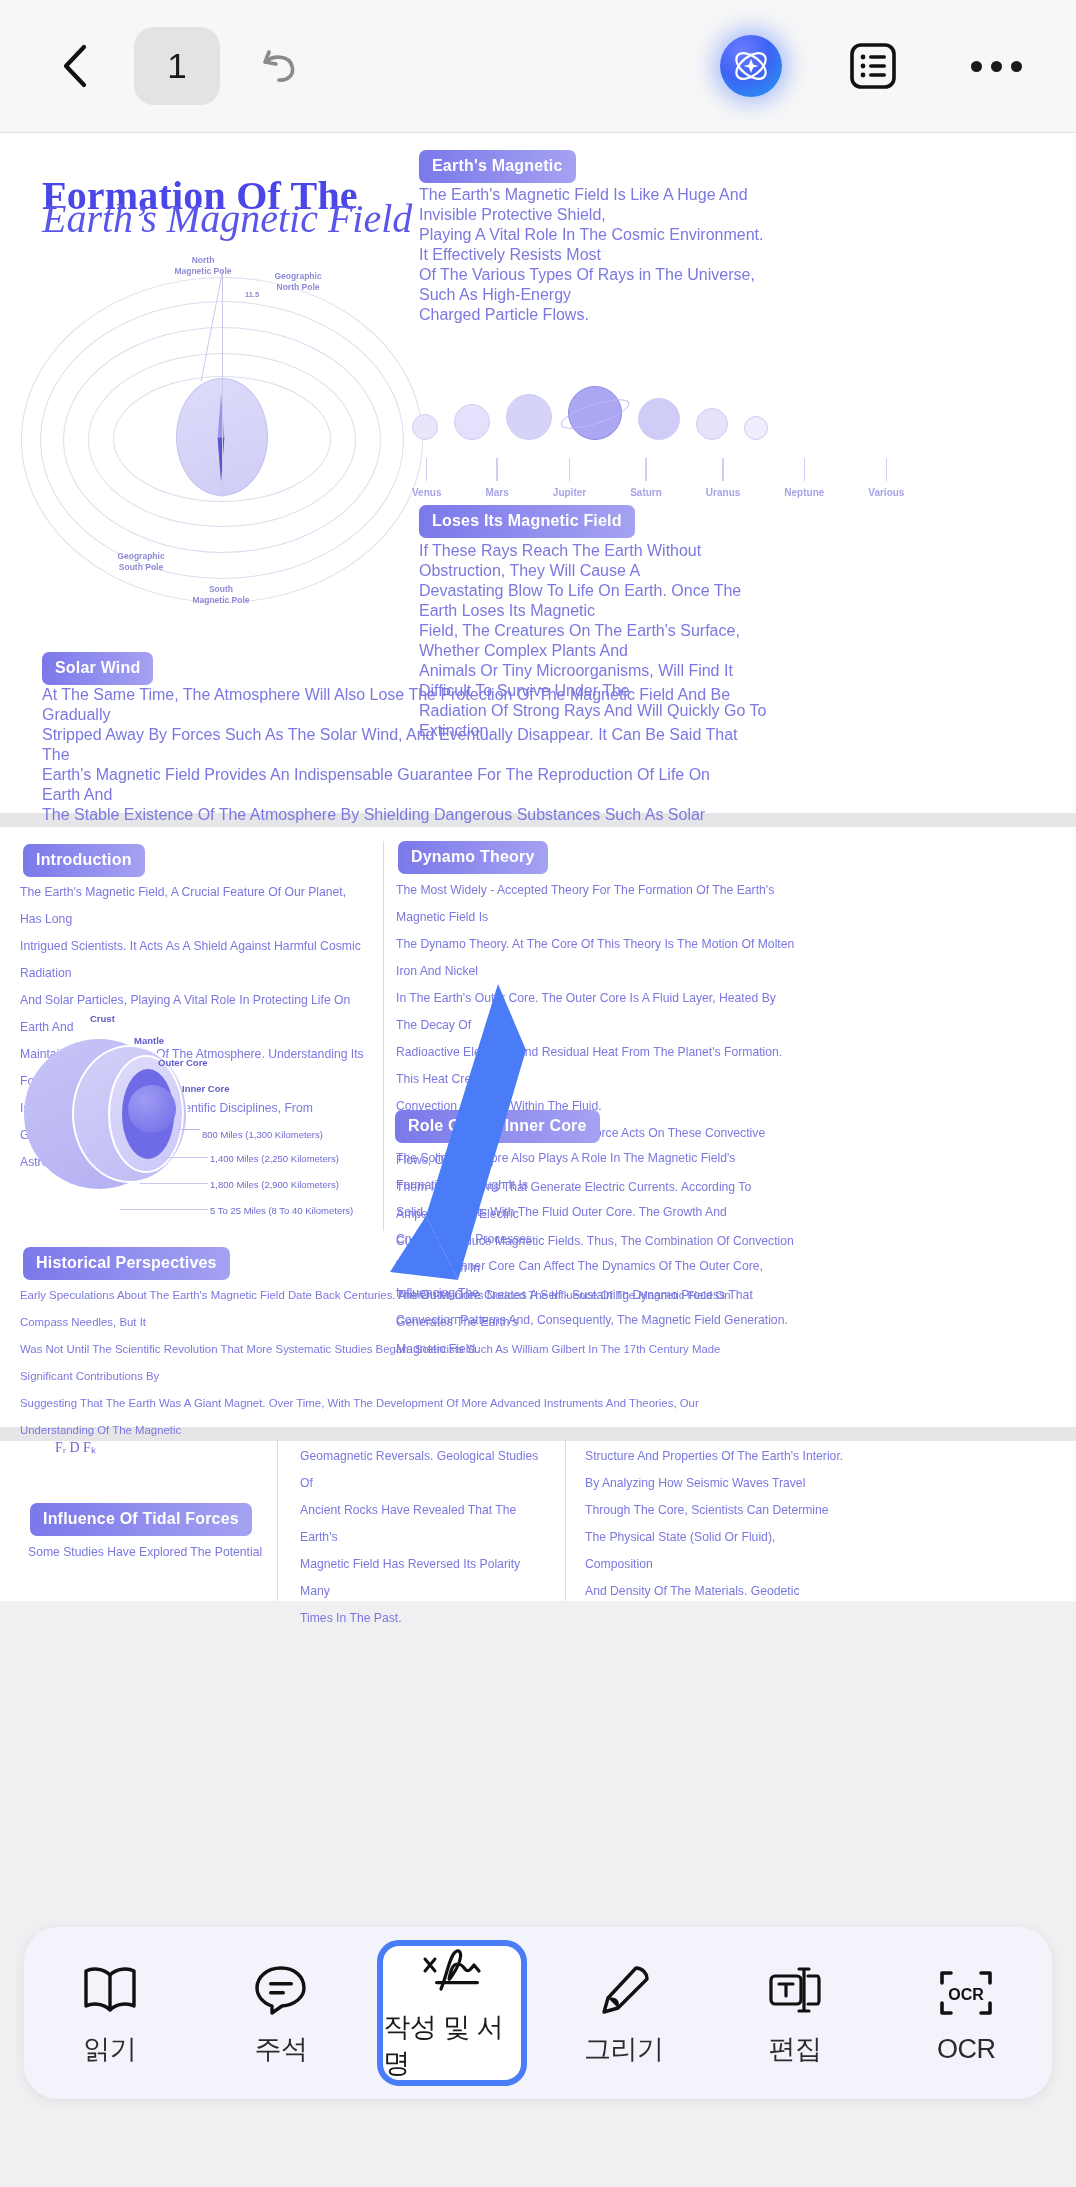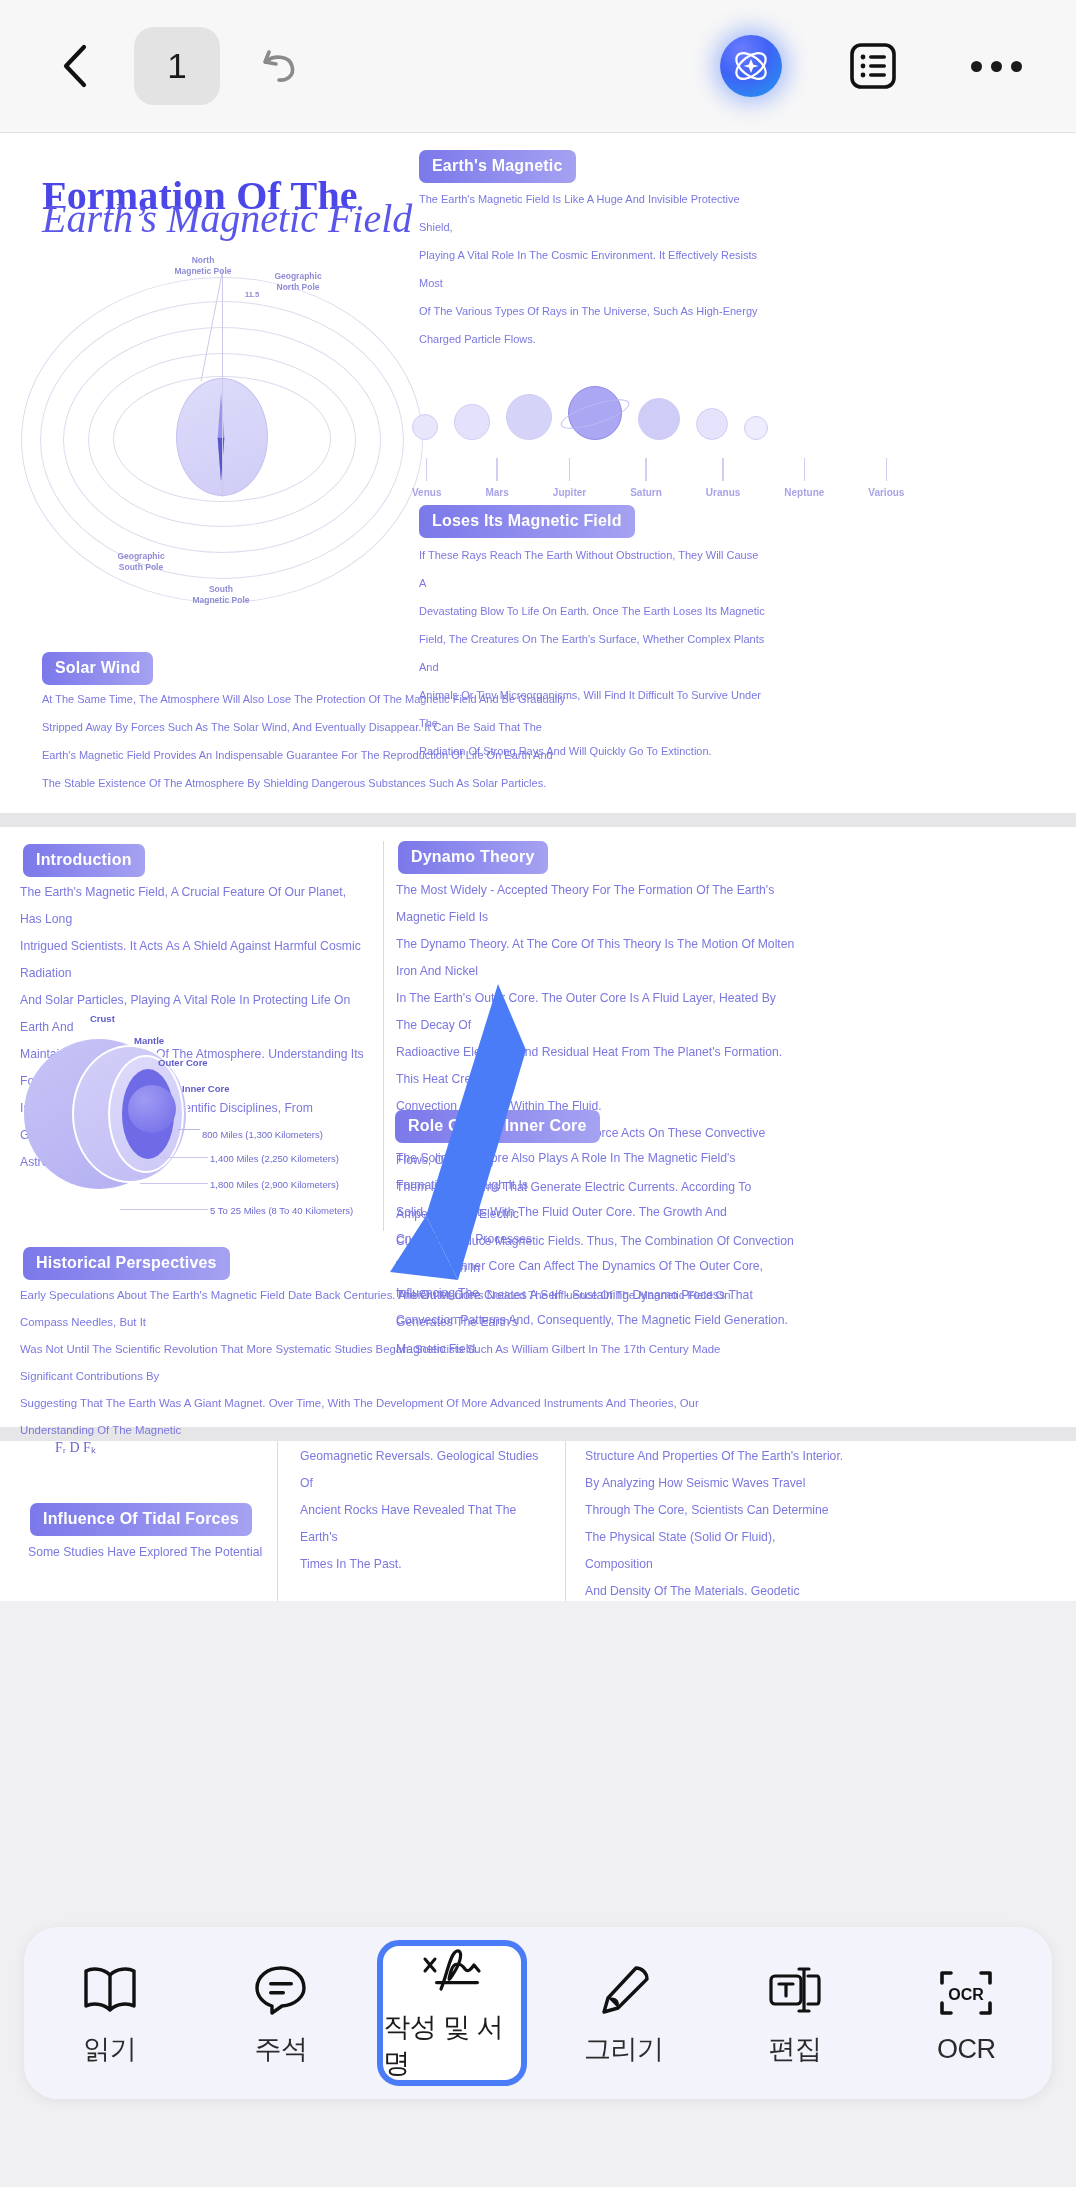--- a/index.html
+++ b/index.html
@@ -51,21 +51,21 @@
     font-family:"Liberation Serif", serif; font-style:italic; font-weight:400;
     font-size:40px; color:#5a56ea;
   }
   .chip {
     display:inline-block;
     background:linear-gradient(90deg,#7b78ea 0%, #a5a2f2 100%);
     color:#ffffff; font-weight:700; font-size:16px;
     padding:7px 13px 8px 13px; border-radius:7px;
     letter-spacing:0.2px; white-space:nowrap;
   }
-  .body-txt { color:#7b78e0; font-size:11px; line-height:28px; }
+  .body-txt { color:#7b78e0; font-size:16px; line-height:20px; }
   .body-txt.small { font-size:12.2px; line-height:27px; }
   .col-div { position:absolute; width:1px; background:#d9d9e4; }
 
   
   .p1 { height:680px; }
   .p1-title { position:absolute; left:42px; top:15px; }
   .p1-title2 { position:absolute; left:42px; top:62px; }
   .p1-rchip { position:absolute; left:419px; top:17px; }
   .p1-rtext { position:absolute; left:419px; top:52px; width:348px; }
   .p1-planets { position:absolute; left:412px; top:255px; width:356px; height:100px; }
@@ -392,20 +392,21 @@
       <div class="p3-chip">
         <span class="chip">Influence Of Tidal Forces</span>
       </div>
       <div class="body-txt small p3-text">
         <div>Some Studies Have Explored The Potential</div>
       </div>
 
       <div class="body-txt small p3-c2">
         <div>Geomagnetic Reversals. Geological Studies Of</div>
         <div>Ancient Rocks Have Revealed That The Earth's</div>
+        <div>Magnetic Field Has Reversed Its Polarity Many</div>
         <div>Times In The Past.</div>
       </div>
 
       <div class="body-txt small p3-c3">
         <div>Structure And Properties Of The Earth's Interior.</div>
         <div>By Analyzing How Seismic Waves Travel</div>
         <div>Through The Core, Scientists Can Determine</div>
         <div>The Physical State (Solid Or Fluid), Composition</div>
         <div>And Density Of The Materials. Geodetic</div>
       </div>

